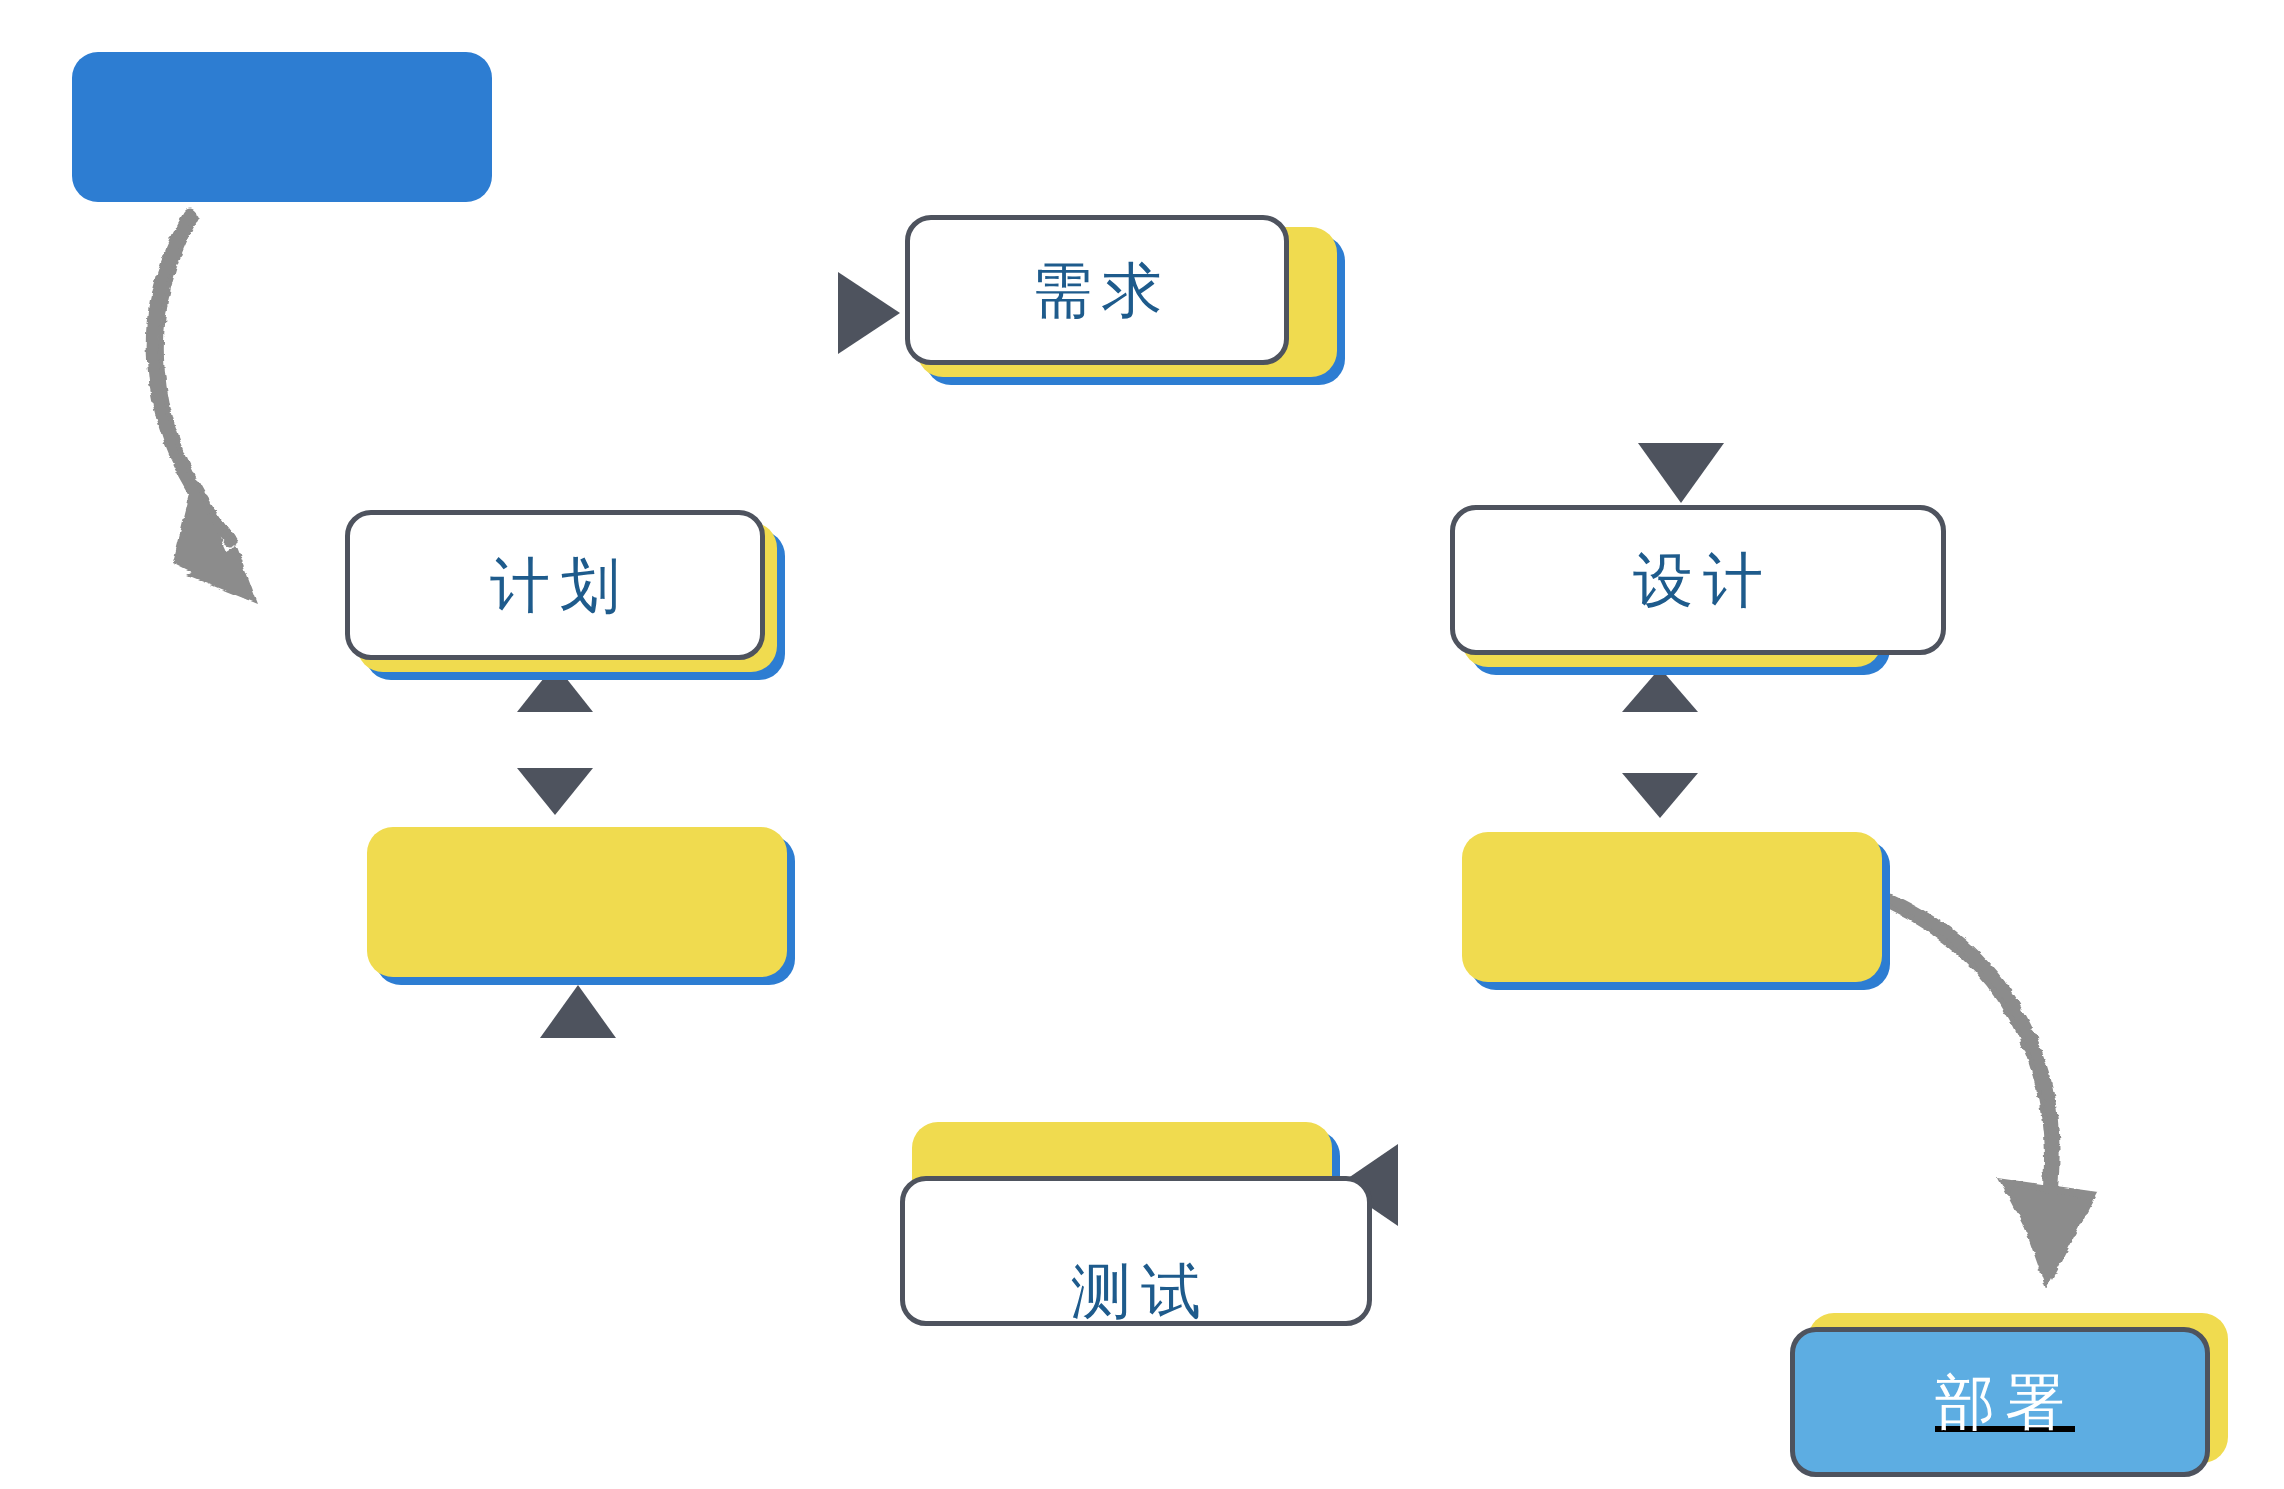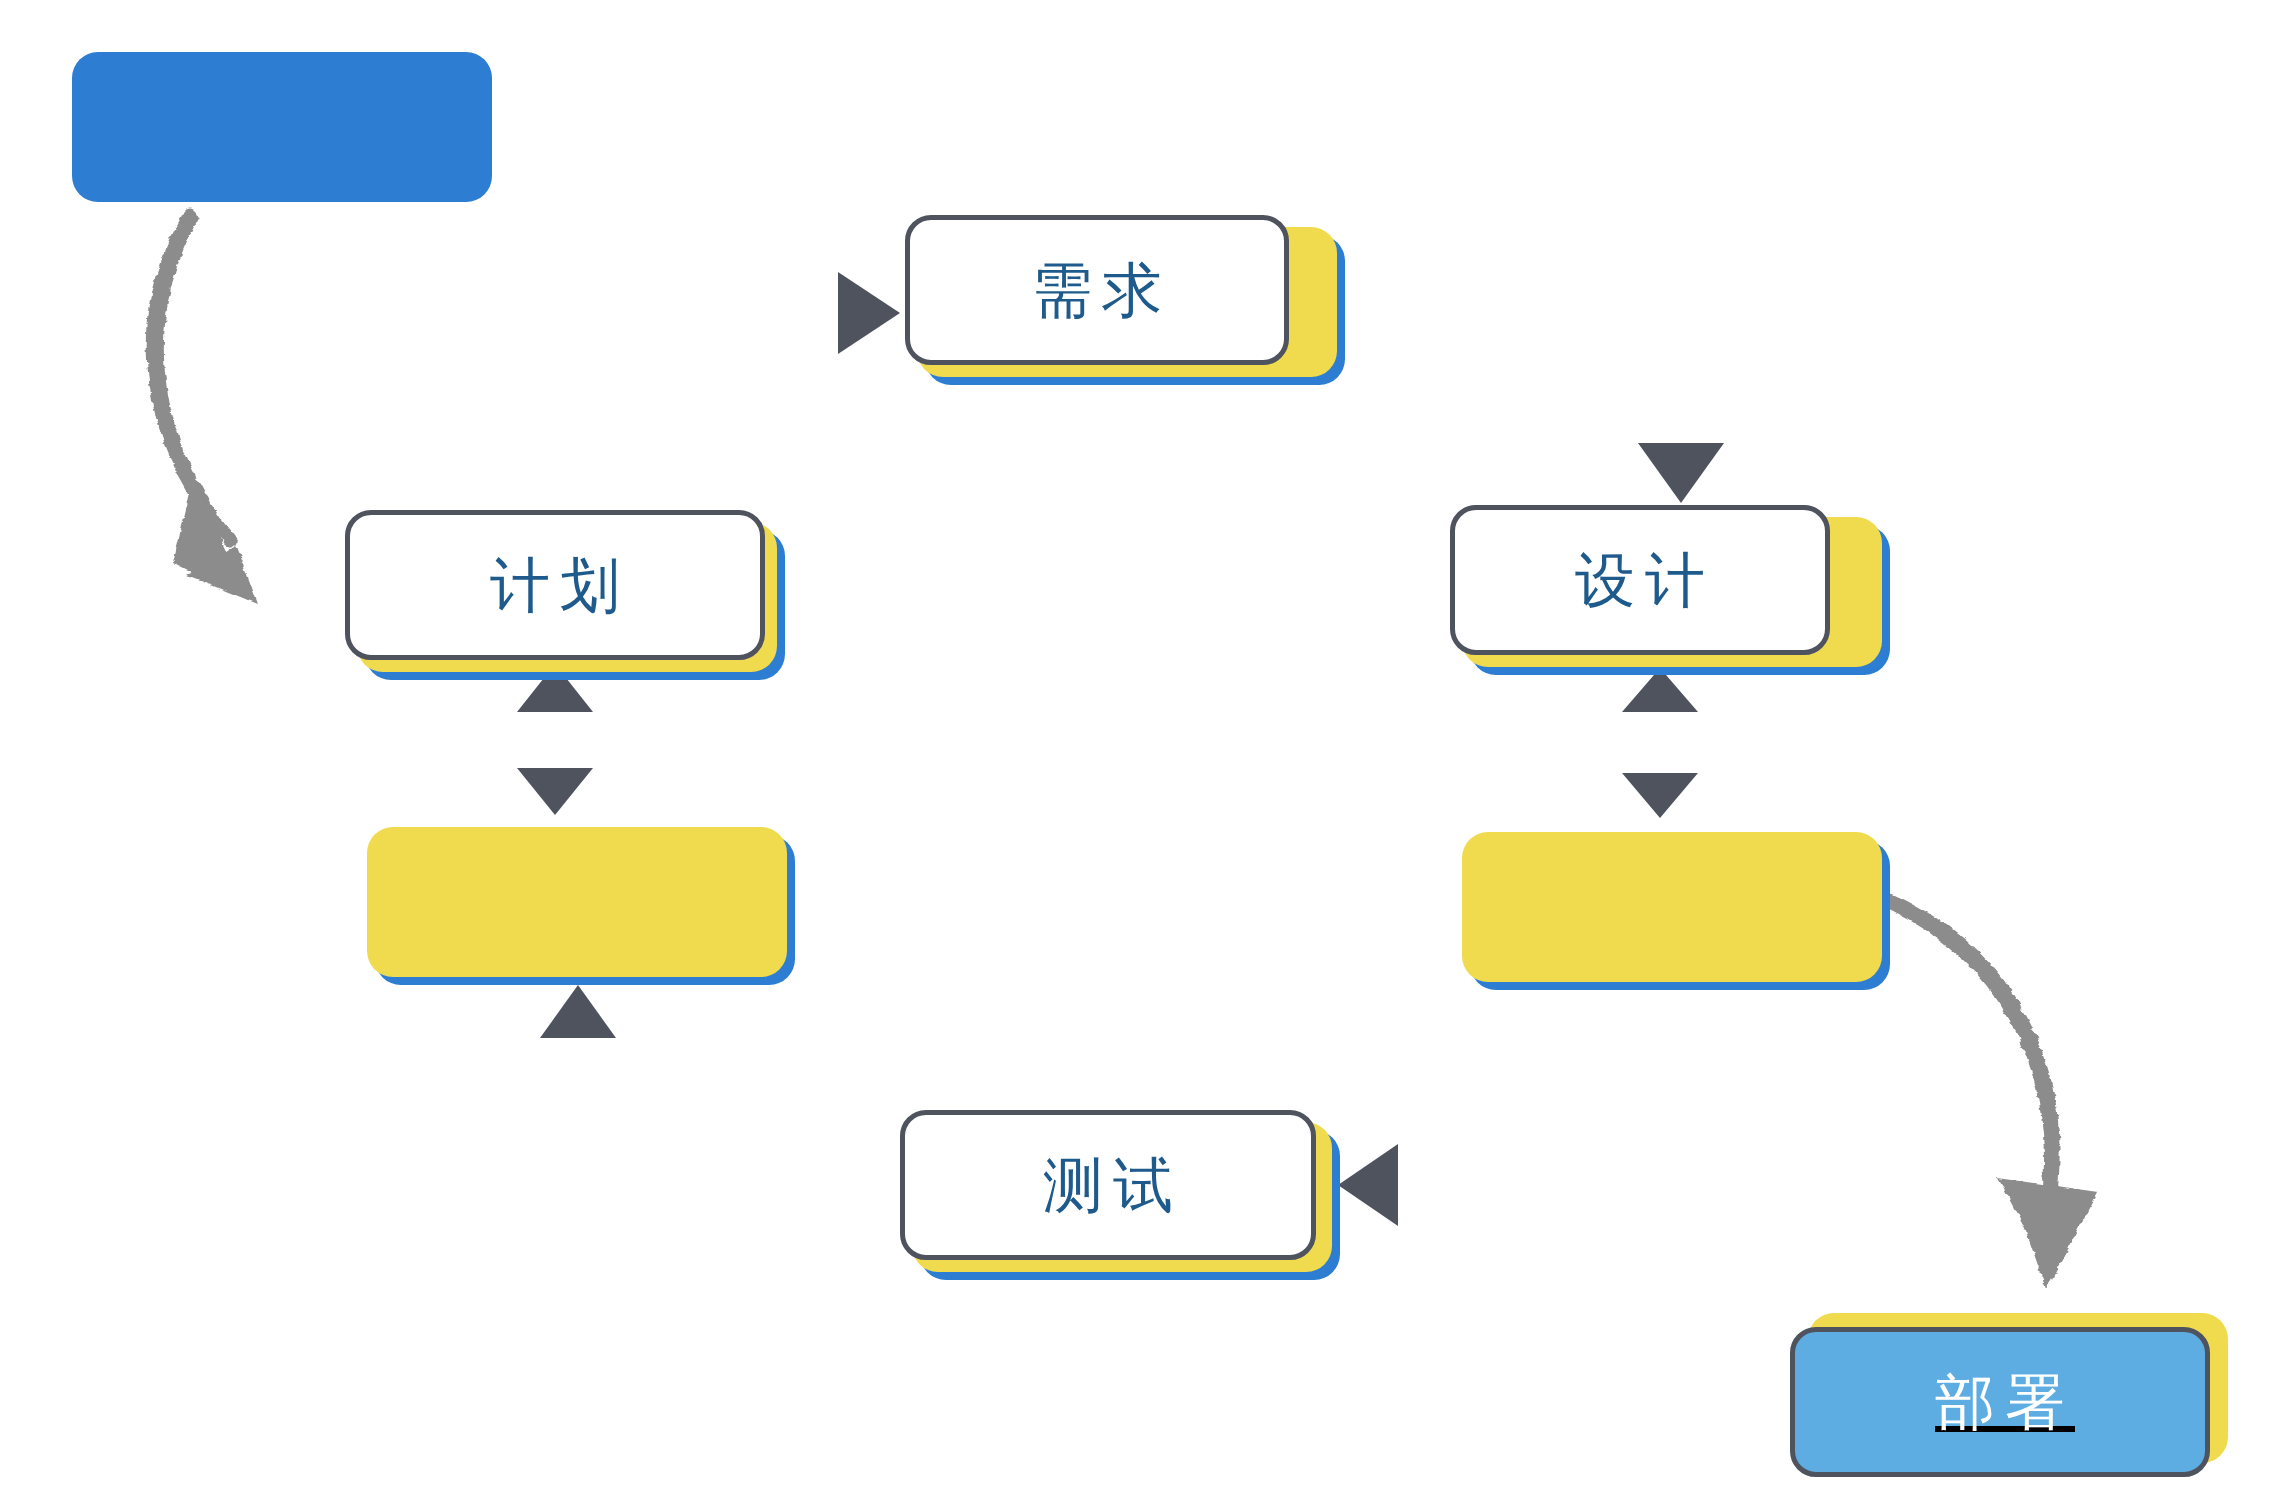--- a/index.html
+++ b/index.html
@@ -120,33 +120,33 @@
   </div>
 
   <div class="shadow-b" style="left:365px;top:530px;width:420px;height:150px;"></div>
   <div class="shadow-y" style="left:357px;top:522px;width:420px;height:150px;"></div>
   <div class="node" style="left:345px;top:510px;width:420px;height:150px;">
     <span class="lbl">计划</span>
   </div>
 
   <div class="shadow-b" style="left:1470px;top:525px;width:420px;height:150px;"></div>
   <div class="shadow-y" style="left:1462px;top:517px;width:420px;height:150px;"></div>
-  <div class="node" style="left:1450px;top:505px;width:380px;height:150px;">
+  <div class="node" style="left:1450px;top:505px;width:496px;height:150px;">
     <span class="lbl">设计</span>
   </div>
 
   <div class="shadow-b" style="left:375px;top:835px;width:420px;height:150px;"></div>
   <div class="shadow-y" style="left:367px;top:827px;width:420px;height:150px;"></div>
 
   <div class="shadow-b" style="left:1470px;top:840px;width:420px;height:150px;"></div>
   <div class="shadow-y" style="left:1462px;top:832px;width:420px;height:150px;"></div>
 
   <div class="shadow-b" style="left:920px;top:1130px;width:420px;height:150px;"></div>
   <div class="shadow-y" style="left:912px;top:1122px;width:420px;height:150px;"></div>
-  <div class="node" style="left:900px;top:1110px;width:416px;height:150px;">
+  <div class="node" style="left:900px;top:1176px;width:472px;height:150px;align-items:flex-end;">
     <span class="lbl">测试</span>
   </div>
 
   <div class="shadow-y" style="left:1808px;top:1313px;width:420px;height:150px;"></div>
   <div class="node node-end" style="left:1790px;top:1327px;width:420px;height:150px;text-decoration:underline;">
     <span class="lbl">部署</span>
   </div>
 
 </div>
 

